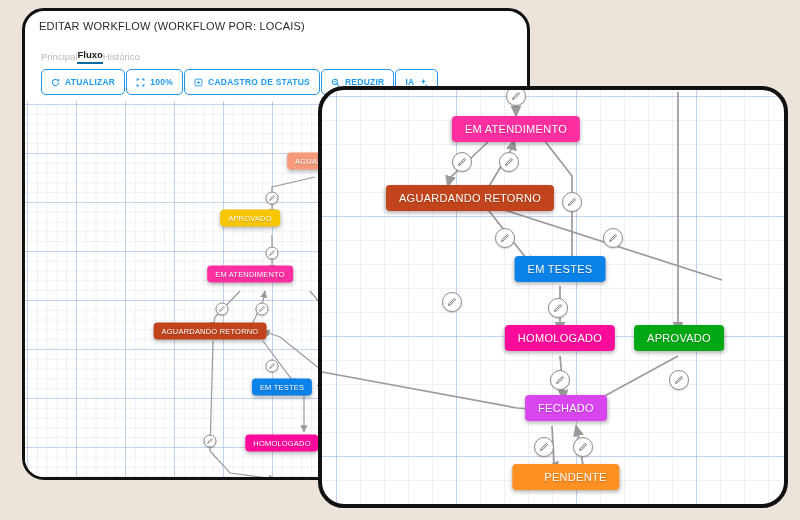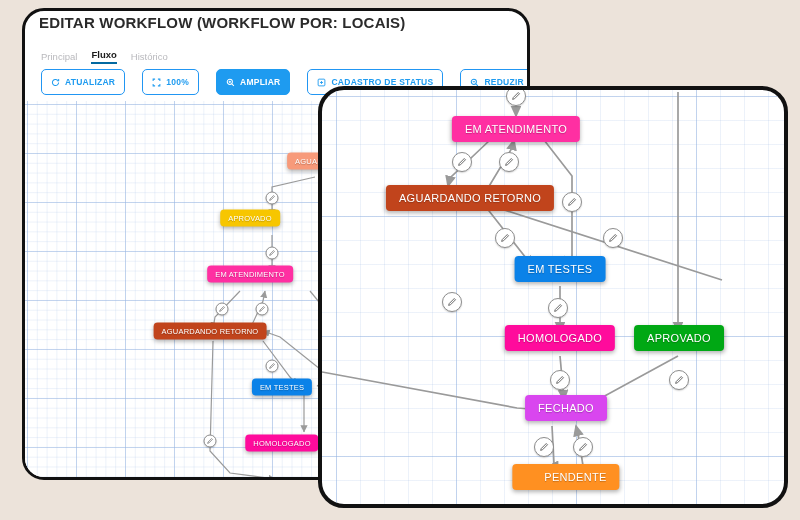--- a/index.html
+++ b/index.html
@@ -21,50 +21,49 @@
     position: absolute;
     left: 22px; top: 8px;
     width: 508px; height: 472px;
     background: #ffffff;
     border: 3px solid #111111;
     border-radius: 22px;
     overflow: hidden;
   }
   .app-title {
     position: absolute;
-    left: 14px; top: 3px;
-    font-size: 15px;
-    font-weight: 700;
+    left: 14px; top: 9px;
+    font-size: 11px;
+    font-weight: 400;
     letter-spacing: .2px;
     color: #2b2b2b;
     white-space: nowrap;
   }
   .tabs {
     position: absolute;
     left: 16px; top: 38px;
     display: flex;
-    gap: 14px;
     align-items: flex-end;
   }
   .tab {
     font-size: 9.5px;
     color: #b9b9bd;
     padding-bottom: 2px;
     white-space: nowrap;
   }
   .tab.active {
     color: #1b1b1b;
     font-weight: 700;
     border-bottom: 2px solid #0369a1;
   }
   .toolbar {
     position: absolute;
     left: 16px; top: 58px;
     display: flex;
-    gap: 17px;
+    gap: 1px;
     align-items: center;
   }
   .tbtn {
     height: 26px;
     border: 1.4px solid #2196f3;
     border-radius: 5px;
     background: #ffffff;
     color: #1e9bf0;
     font-size: 8.5px;
     font-weight: 700;
@@ -181,29 +180,20 @@
 
       <div class="tbtn">
         <span>
           <svg width="9" height="9" viewBox="0 0 16 16" fill="none" stroke="#1e9bf0" stroke-width="1.8">
             <path d="M2 5.5V2h3.5M14 5.5V2h-3.5M2 10.5V14h3.5M14 10.5V14h-3.5"></path>
           </svg>
         </span>
         <span>100%</span>
       </div>
 
-      <div class="tbtn primary">
-        <span>
-          <svg width="9" height="9" viewBox="0 0 16 16" fill="none" stroke="#ffffff" stroke-width="1.8">
-            <circle cx="6.8" cy="6.8" r="4.6"></circle>
-              <path d="M10.3 10.3L14 14M4.8 6.8h4M6.8 4.8v4"></path>
-          </svg>
-        </span>
-        <span>AMPLIAR</span>
-      </div>
 
       <div class="tbtn">
         <span>
           <svg width="9" height="9" viewBox="0 0 16 16" fill="none" stroke="#1e9bf0" stroke-width="1.6">
             <rect x="2" y="2" width="12" height="12" rx="1.6"></rect>
               <path d="M5.4 8h5.2M8 5.4v5.2"></path>
           </svg>
         </span>
         <span>CADASTRO DE STATUS</span>
       </div>

